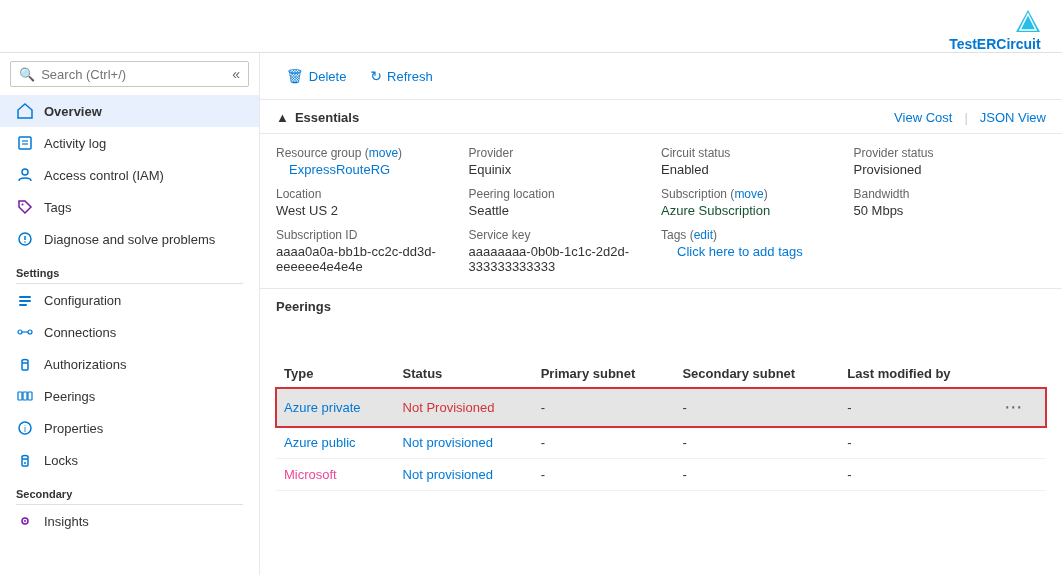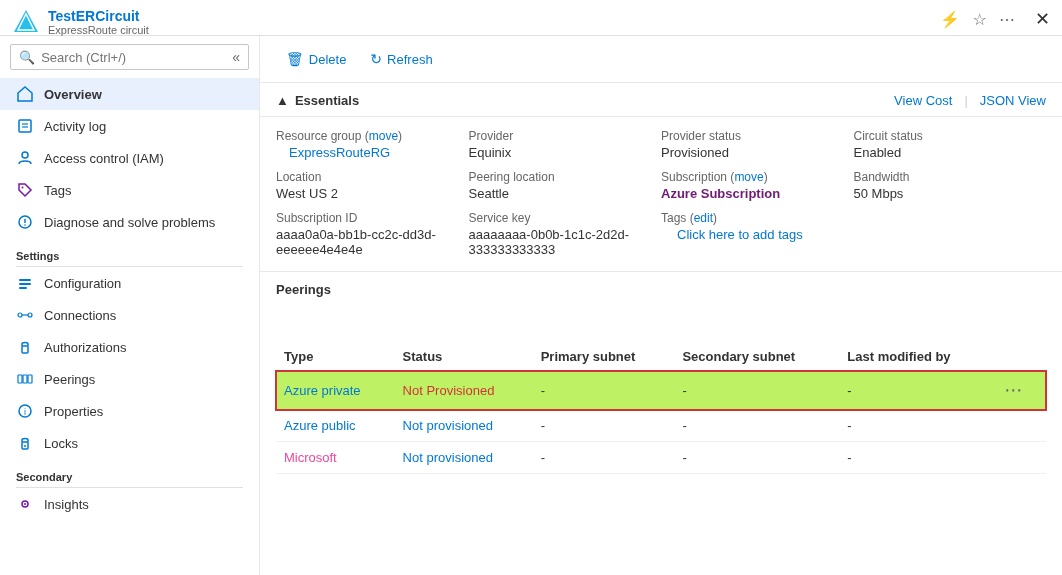--- a/index.html
+++ b/index.html
@@ -1,20 +1,20 @@
 <!DOCTYPE html>
 <html><head>
   <meta charset="utf-8">
   <style>
     * { box-sizing: border-box; margin: 0; padding: 0; }
     body { font-family: 'Segoe UI', Arial, sans-serif; font-size: 13px; color: #333; background: #fff; display: flex; flex-direction: column; height: 575px; overflow: hidden; }
     
     
     .title-bar {
-      display: flex; align-items: flex-start; padding: 8px 12px; background: #fff; border-bottom: 1px solid #e0e0e0; height: 36px;
+      display: flex; align-items: flex-end; padding: 8px 12px; background: #fff; border-bottom: 1px solid #e0e0e0; height: 53px; flex-direction: column;
     }
     .title-bar-logo {
       width: 28px; height: 28px; margin-right: 8px; flex-shrink: 0;
     }
     .title-bar-text { display: flex; flex-direction: column; flex: 1; }
     .title-bar-name { font-size: 14px; font-weight: 600; color: #0078d4; }
     .title-bar-sub { font-size: 11px; color: #666; }
     .title-bar-actions { display: flex; gap: 12px; align-items: center; }
     .title-bar-icon { color: #666; cursor: pointer; font-size: 16px; }
     .close-btn { color: #333; cursor: pointer; font-size: 18px; margin-left: 8px; }
@@ -260,40 +260,40 @@
         <div class="essentials-label">Resource group (<a style="color:#0078d4;text-decoration:none;cursor:pointer;">move</a>)</div>
         <div class="essentials-value"><a style="color:#0078d4;text-decoration:none;margin-left:13px;">ExpressRouteRG</a></div>
       </div>
 
       <div class="essentials-item">
         <div class="essentials-label">Provider</div>
         <div class="essentials-value">Equinix</div>
       </div>
 
       <div class="essentials-item">
+        <div class="essentials-label">Circuit status</div>
+        <div class="essentials-value">Enabled</div>
+      </div>
+      <div class="essentials-item">
         <div class="essentials-label">Provider status</div>
         <div class="essentials-value">Provisioned</div>
       </div>
-      <div class="essentials-item">
-        <div class="essentials-label">Circuit status</div>
-        <div class="essentials-value">Enabled</div>
-      </div>
 
       <div class="essentials-item">
         <div class="essentials-label">Location</div>
         <div class="essentials-value">West US 2</div>
       </div>
       <div class="essentials-item">
         <div class="essentials-label">Peering location</div>
         <div class="essentials-value">Seattle</div>
       </div>
 
       <div class="essentials-item">
         <div class="essentials-label">Subscription (<a style="color:#0078d4;text-decoration:none;cursor:pointer;">move</a>)</div>
-        <div class="essentials-value"><a style="color:#701a75;text-decoration:none;font-weight:bold;">Azure Subscription</a></div>
+        <div class="essentials-value"><a style="color:#14532d;text-decoration:none;">Azure Subscription</a></div>
       </div>
       <div class="essentials-item">
         <div class="essentials-label">Bandwidth</div>
         <div class="essentials-value">50 Mbps</div>
       </div>
 
       <div class="essentials-item">
         <div class="essentials-label">Subscription ID</div>
         <div class="essentials-value">aaaa0a0a-bb1b-cc2c-dd3d-eeeeee4e4e4e</div>
       </div>
@@ -316,21 +316,21 @@
           <tr>
             <th>Type</th>
             <th>Status</th>
             <th>Primary subnet</th>
             <th>Secondary subnet</th>
             <th>Last modified by</th>
             <th></th>
           </tr>
         </thead>
         <tbody>
-          <tr style="outline: 2px solid #d13438; outline-offset: -1px; background:#bef264;">
+          <tr style="outline: 2px solid #d13438; outline-offset: -1px; background:#e5e5e5;">
             <td><a style="color:#0078d4;text-decoration:none;">Azure private</a></td>
             <td><span class="not-provisioned-red">Not Provisioned</span></td>
             <td>-</td>
             <td>-</td>
             <td>-</td>
             <td><button class="more-btn">⋯</button></td>
           </tr>
           <tr>
             <td><a style="color:#0078d4;text-decoration:none;">Azure public</a></td>
             <td><span class="not-provisioned">Not provisioned</span></td>

